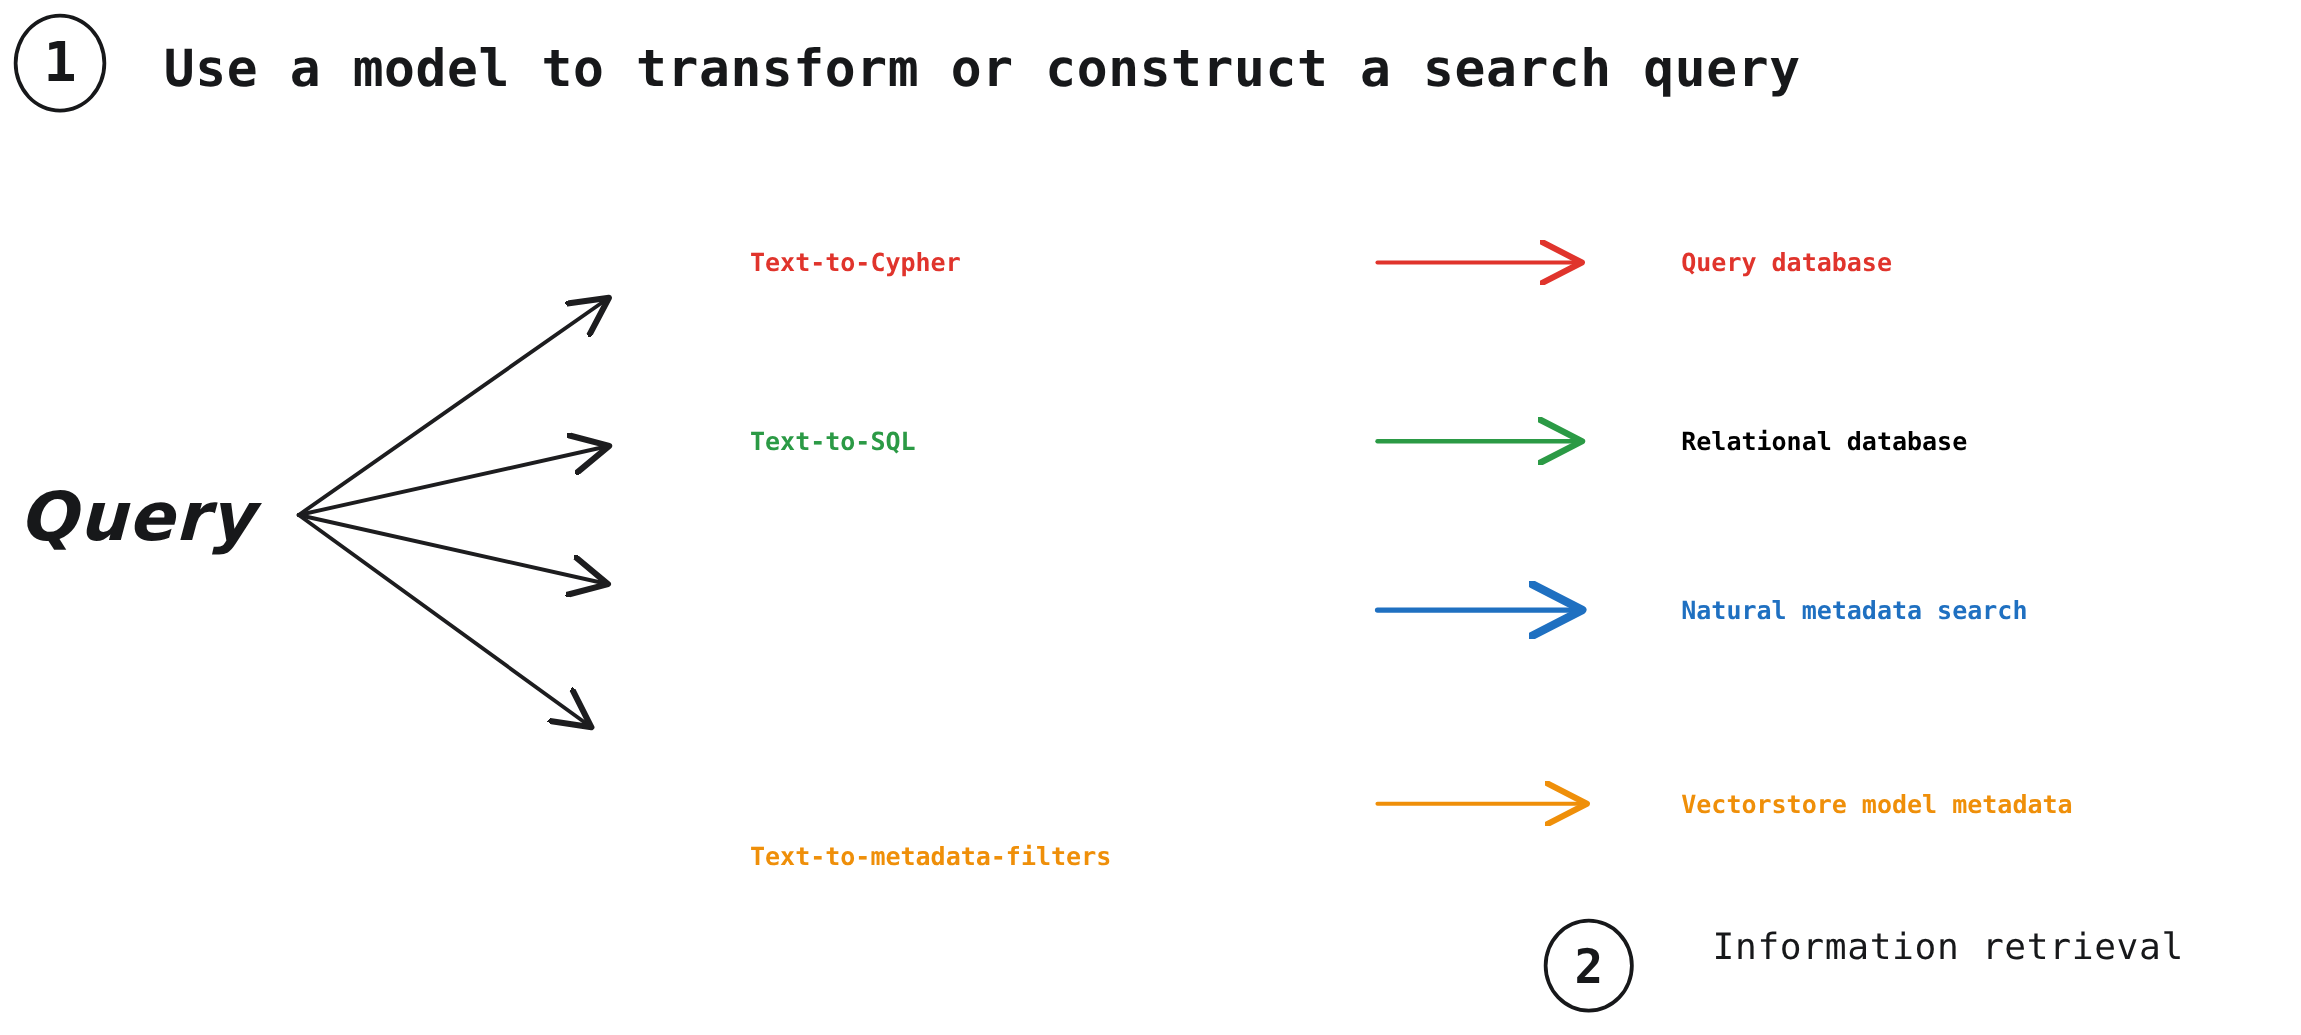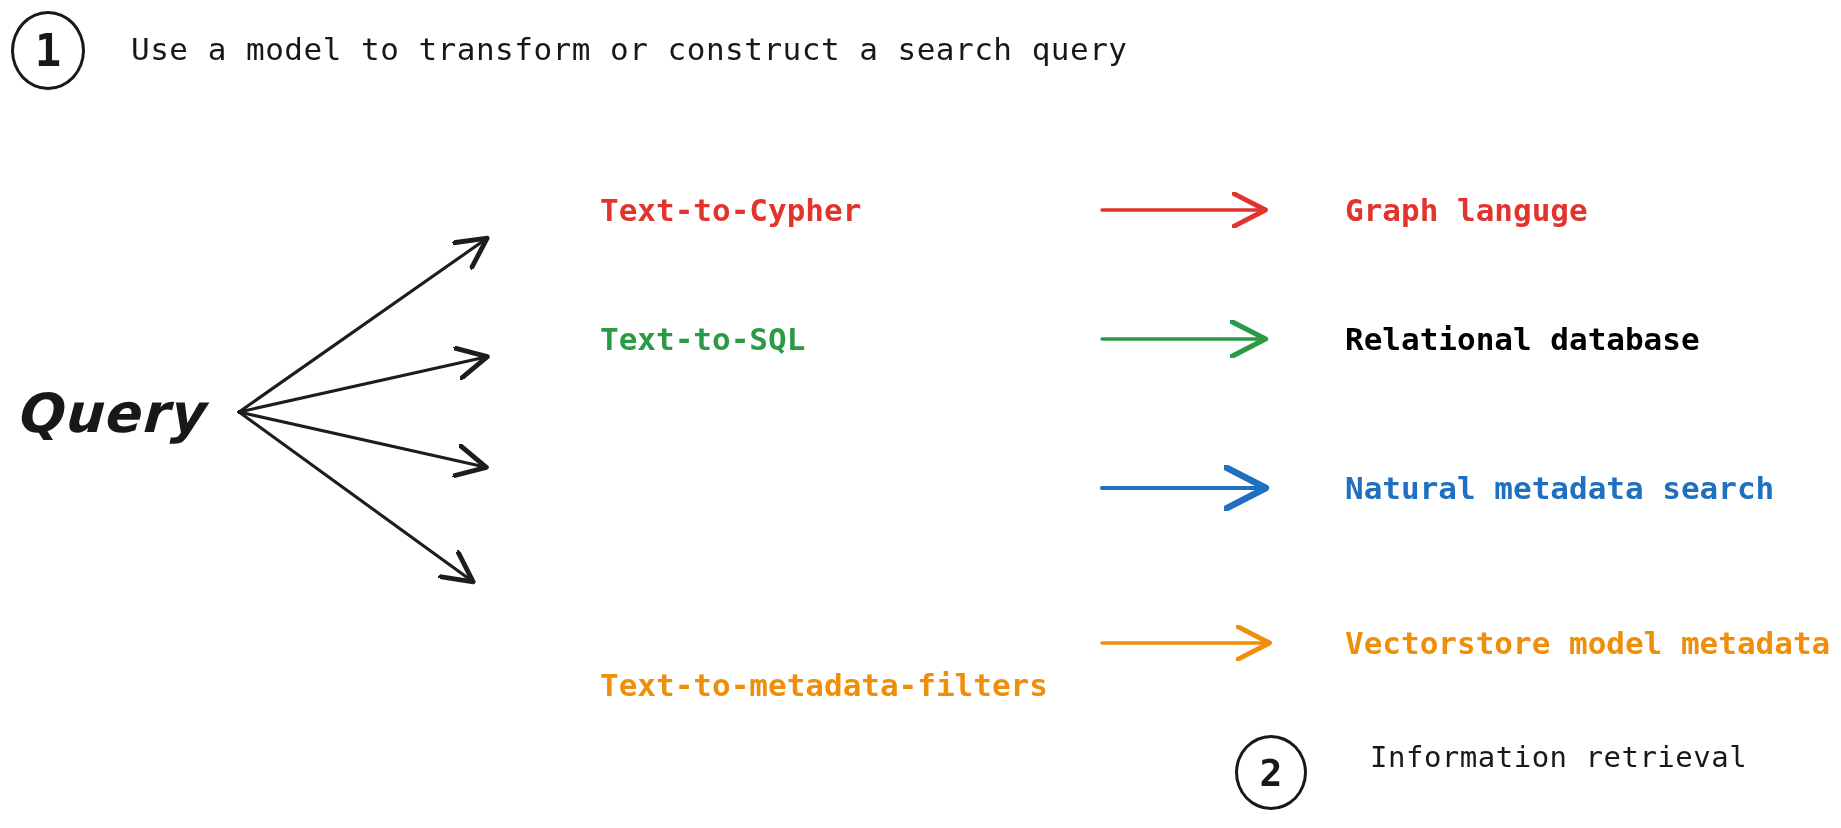--- a/index.html
+++ b/index.html
@@ -56,22 +56,22 @@
   .step-caption {
     position: absolute;
     color: #17181a;
     font-family: "DejaVu Sans Mono", monospace;
     letter-spacing: 0.5px;
     white-space: nowrap;
   }
   #caption-1 {
     left: 131px;
     top: 31px;
-    font-size: 31px;
-    font-weight: 400;
+    font-size: 41px;
+    font-weight: 700;
   }
   #caption-2 {
     left: 1370px;
     top: 757px;
     font-size: 29px;
     font-weight: 400;
     transform: translateY(-50%);
   }
 
   
@@ -108,21 +108,21 @@
     left: 0;
     width: 1841px;
     height: 56px;
   }
   .row-left-label,
   .row-right-label {
     position: absolute;
     top: 50%;
     transform: translateY(-50%);
     font-family: "DejaVu Sans Mono", monospace;
-    font-size: 31px;
+    font-size: 20px;
     font-weight: 700;
     white-space: nowrap;
     letter-spacing: 0px;
   }
   .row-left-label  { left: 600px; }
   .row-right-label { left: 1345px; }
 
   .row-arrow-svg {
     left: 1096px;
     top: 0;
@@ -159,24 +159,24 @@
   <div class="row" style="top:182px">
     <div class="row-left-label" style="color: rgb(224, 52, 44);">Text-to-Cypher</div>
     <svg class="row-arrow-svg" viewBox="0 0 190 56">
       <defs>
         <marker id="head-0" viewBox="0 0 12 12" refX="10.5" refY="6" markerWidth="11" markerHeight="11" orient="auto-start-reverse">
           <path d="M 0.5 0.6 L 11 6 L 0.5 11.4" fill="none" stroke="#e0342c" stroke-width="1.6" stroke-linecap="round" stroke-linejoin="round"></path>
         </marker>
       </defs>
       <line x1="6" y1="28" x2="168" y2="28" stroke="#e0342c" stroke-width="3.3" stroke-linecap="round" marker-end="url(#head-0)"></line>
     </svg>
-    <div class="row-right-label" style="color: rgb(224, 52, 44);">Graph languge</div>
-  </div>
-
-  <div class="row" style="top:311px">
+    <div class="row-right-label" style="color: rgb(224, 52, 44);">Query database</div>
+  </div>
+
+  <div class="row" style="top:325px">
     <div class="row-left-label" style="color: rgb(43, 154, 69);">Text-to-SQL</div>
     <svg class="row-arrow-svg" viewBox="0 0 190 56">
       <defs>
         <marker id="head-1" viewBox="0 0 12 12" refX="10.5" refY="6" markerWidth="11" markerHeight="11" orient="auto-start-reverse">
           <path d="M 0.5 0.6 L 11 6 L 0.5 11.4" fill="none" stroke="#2b9a45" stroke-width="1.6" stroke-linecap="round" stroke-linejoin="round"></path>
         </marker>
       </defs>
       <line x1="6" y1="28" x2="168" y2="28" stroke="#2b9a45" stroke-width="3.5" stroke-linecap="round" marker-end="url(#head-1)"></line>
     </svg>
     <div class="row-right-label" style="color: #000000;">Relational database</div>

